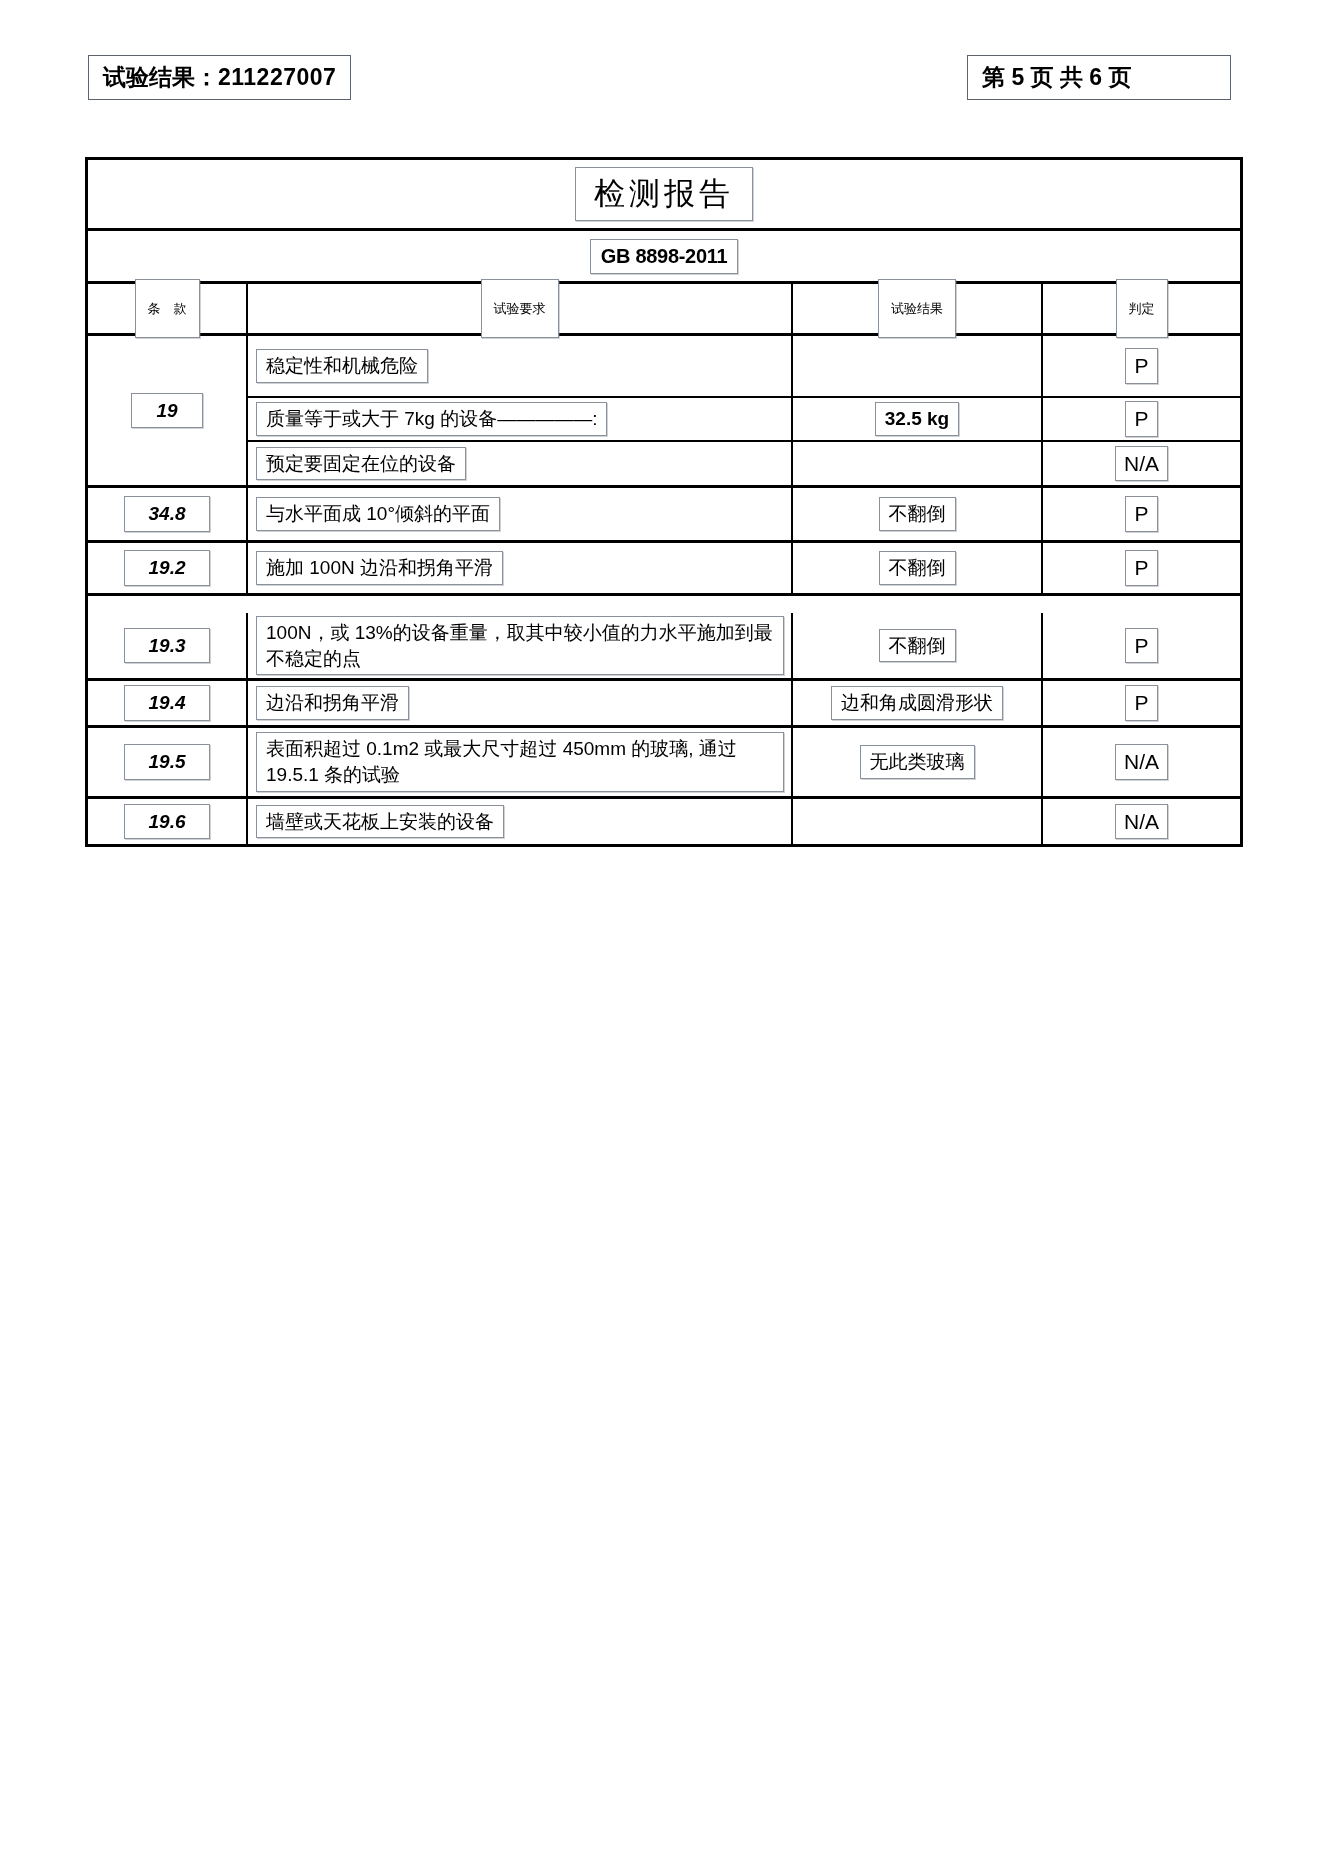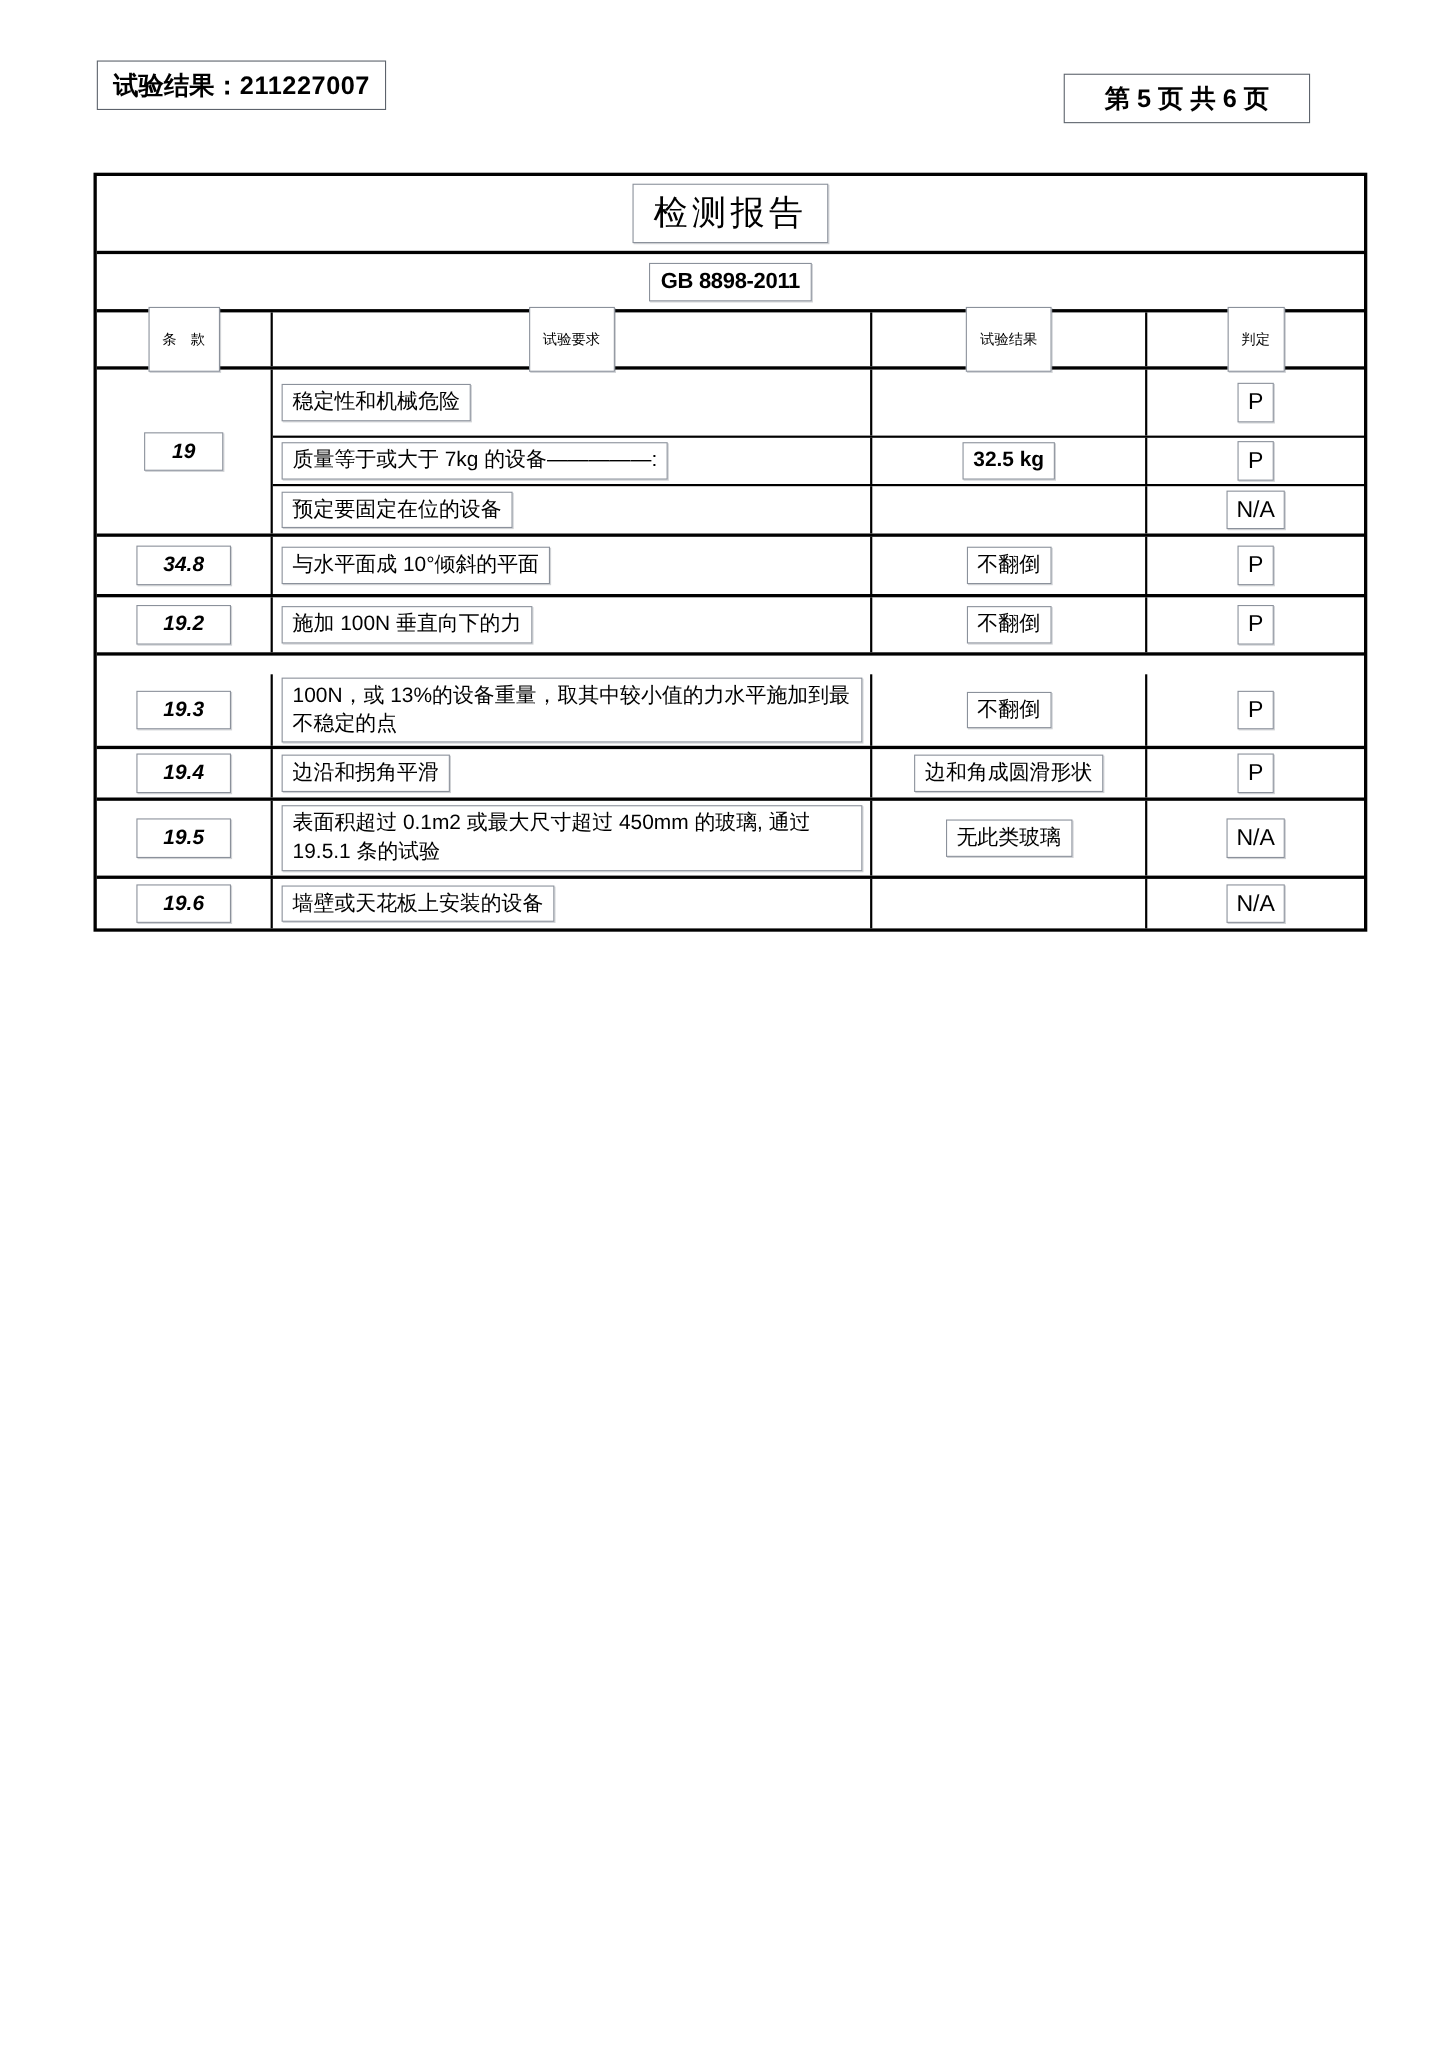--- a/index.html
+++ b/index.html
@@ -16,21 +16,21 @@
     position:absolute;
     border:1px solid #5d636c;
     background:#fff;
     font-size:23px;
     font-weight:bold;
     padding:6px 14px;
     box-sizing:border-box;
     white-space:nowrap;
   }
   .hdr-left  { left:88px;  top:55px; }
-  .hdr-right { left:967px; top:67px; width:224px; text-align:center; }
+  .hdr-right { left:967px; top:55px; width:264px; }
   .hdr-left .num { font-weight:bold; letter-spacing:0.5px; }
 
   
   .rtable {
     position:absolute;
     left:85px; top:157px;
     width:1158px;
     border:3px solid #000;
     box-sizing:border-box;
     background:#fff;
@@ -167,21 +167,21 @@
       <div class="cell c4">
         <span class="tbox verdict">P</span>
       </div>
     </div>
 
     <div class="trow r192 bb3">
       <div class="cell c1">
         <span class="tbox clause">19.2</span>
       </div>
       <div class="cell c2">
-        <span class="tbox req">施加 100N 垂直向下的力</span>
+        <span class="tbox req">施加 100N 边沿和拐角平滑</span>
       </div>
       <div class="cell c3">
         <span class="tbox result">不翻倒</span>
       </div>
       <div class="cell c4">
         <span class="tbox verdict">P</span>
       </div>
     </div>
 
     <div class="trow r193 bb3">

